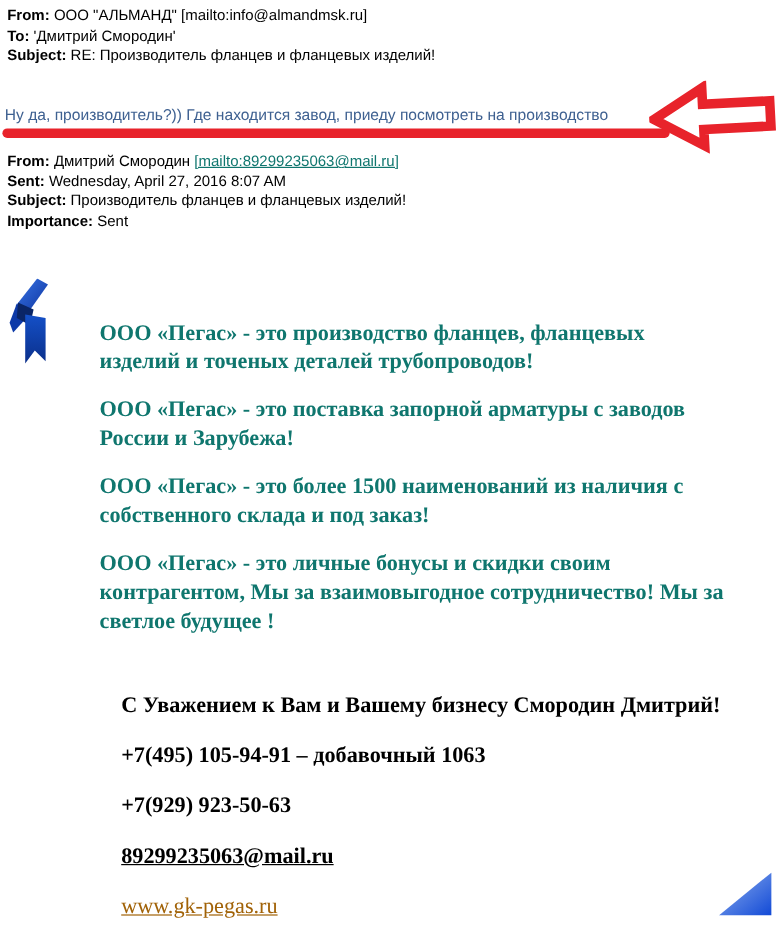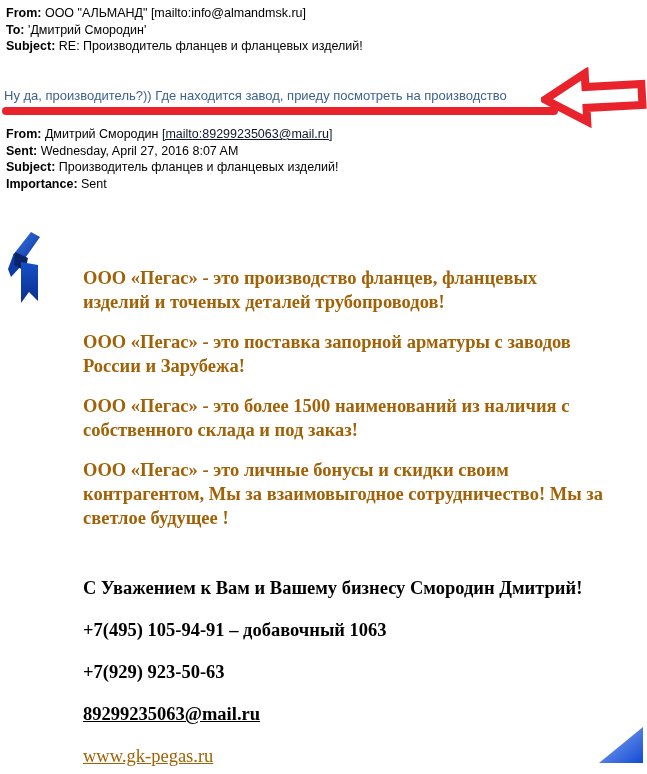--- a/index.html
+++ b/index.html
@@ -3,35 +3,35 @@
 <meta charset="utf-8">
 <style>
   html,body{margin:0;padding:0;background:#ffffff;}
   .page{position:relative;width:647px;height:774px;background:#ffffff;overflow:hidden;
         font-family:"Liberation Sans",sans-serif;}
   
   .hdr{position:absolute;left:6px;color:#000;font-size:12.5px;line-height:16.5px;white-space:nowrap;}
   .hdr1{top:5px;}
   .hdr2{top:126px;}
   .hlabel{font-weight:bold;}
-  .hdr a{color:#0f172a;text-decoration:underline;}
+  .hdr a{color:#0f766e;text-decoration:underline;}
   
   .quote{position:absolute;left:4px;top:87px;width:540px;color:#3f6191;font-size:13px;
          line-height:18px;white-space:nowrap;}
   
   .redbar{position:absolute;left:2px;top:107px;width:556px;height:8px;background:#e8232b;border-radius:4px;}
   
   .arrow-wrap{position:absolute;left:541px;top:67px;width:106px;height:61px;transform:rotate(-3deg);}
   
   .logo-wrap{position:absolute;left:7px;top:232px;width:38px;height:75px;}
   
   .bodyblock{position:absolute;left:83px;top:266px;width:522px;
              font-family:"Liberation Serif","DejaVu Serif",serif;}
-  .pitch{color:#a16207;font-weight:bold;font-size:18.5px;line-height:24px;margin:0 0 16px 0;}
-  .sig{color:#000;font-weight:bold;font-size:18.5px;line-height:24px;margin:0 0 18px 0;}
+  .pitch{color:#0f766e;font-weight:bold;font-size:18.5px;line-height:24px;margin:0 0 16px 0;}
+  .sig{color:#000;font-weight:bold;font-size:18.5px;line-height:24px;margin:0 0 18px 18px;}
   .sig-start{margin-top:46px;}
   .email-link{color:#000;font-weight:bold;}
   .site-link{color:#a16207;font-weight:normal;text-decoration:underline;}
   
   .triangle-wrap{position:absolute;left:599px;top:727px;width:44px;height:36px;}
 </style>
 </head>
 <body>
 
 <div class="page">

